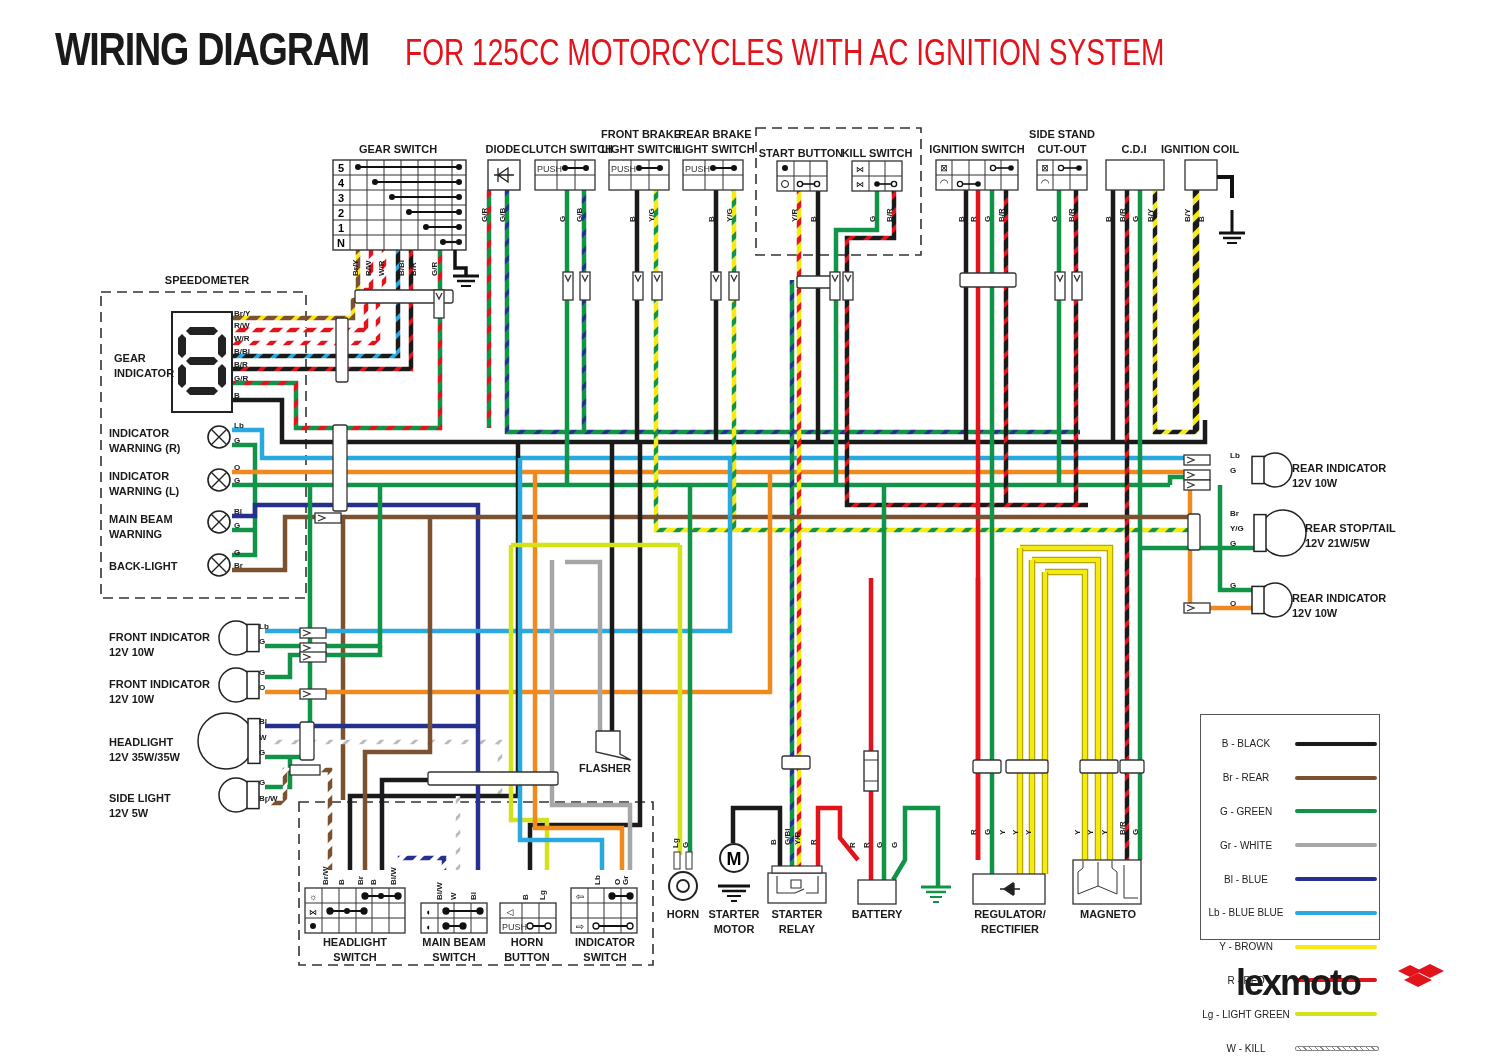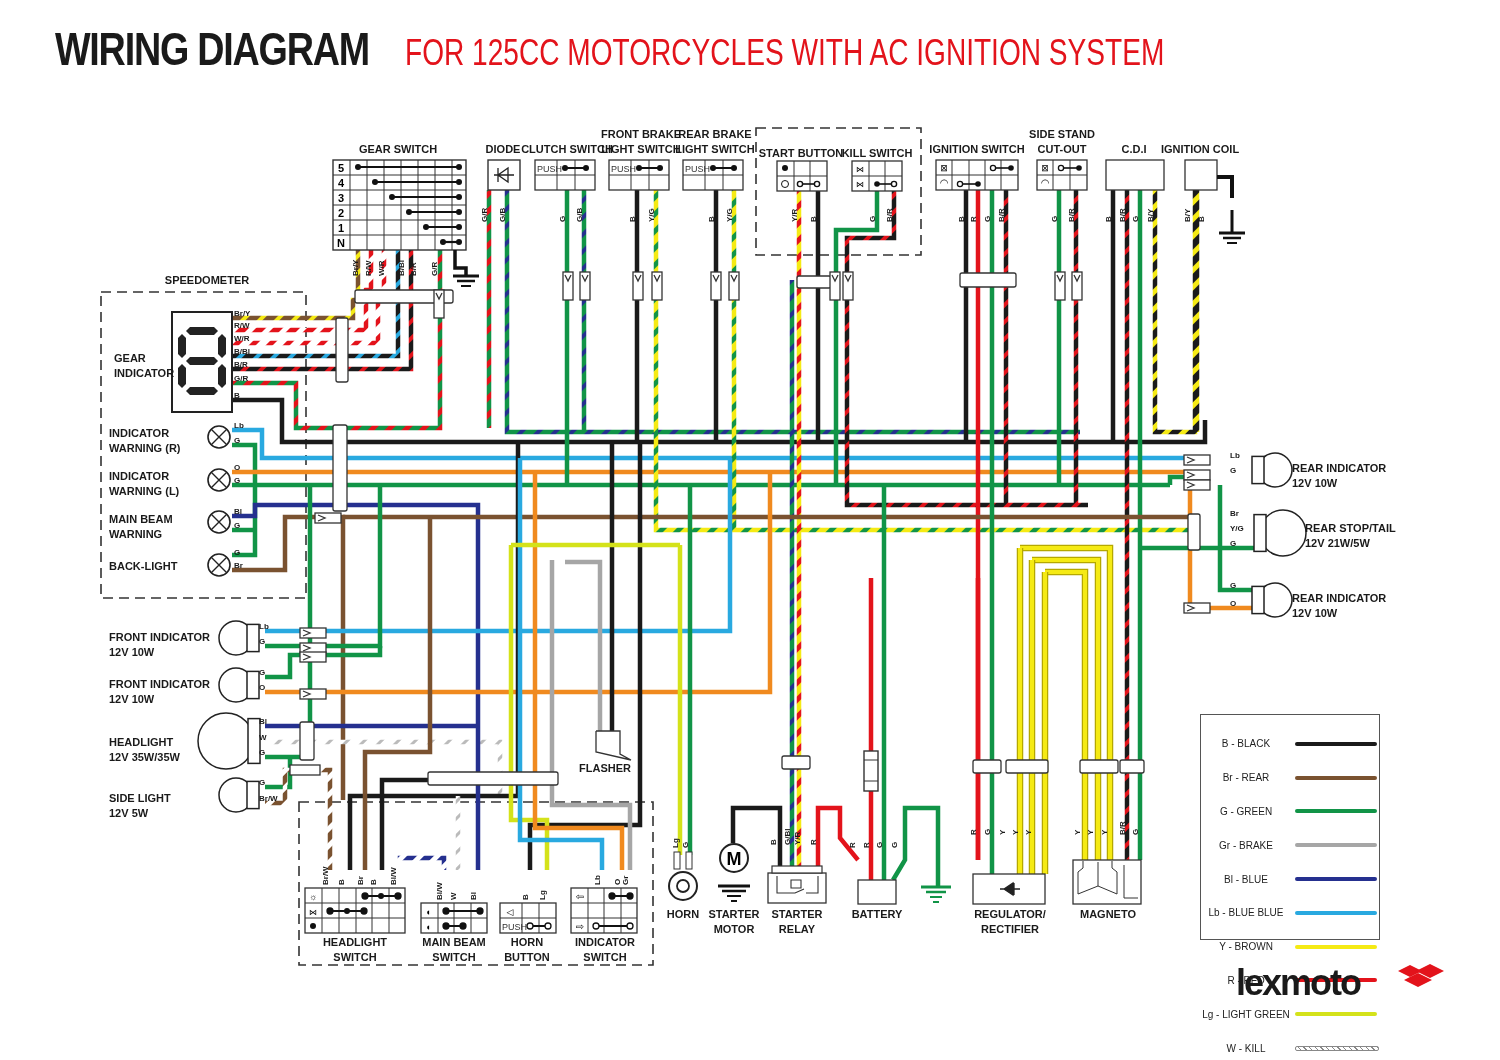--- a/index.html
+++ b/index.html
@@ -705,21 +705,21 @@
     </div>
     <div class="legend-row">
       <span class="legend-text">Br - REAR</span>
       <span class="legend-line" style="background: rgb(122, 82, 48);"></span>
     </div>
     <div class="legend-row">
       <span class="legend-text">G - GREEN</span>
       <span class="legend-line" style="background: rgb(17, 148, 71);"></span>
     </div>
     <div class="legend-row">
-      <span class="legend-text">Gr - BRAKE</span>
+      <span class="legend-text">Gr - WHITE</span>
       <span class="legend-line" style="background: rgb(166, 166, 166);"></span>
     </div>
     <div class="legend-row">
       <span class="legend-text">Bl - BLUE</span>
       <span class="legend-line" style="background: rgb(37, 48, 143);"></span>
     </div>
     <div class="legend-row">
       <span class="legend-text">Lb - BLUE BLUE</span>
       <span class="legend-line" style="background: rgb(41, 169, 224);"></span>
     </div>

